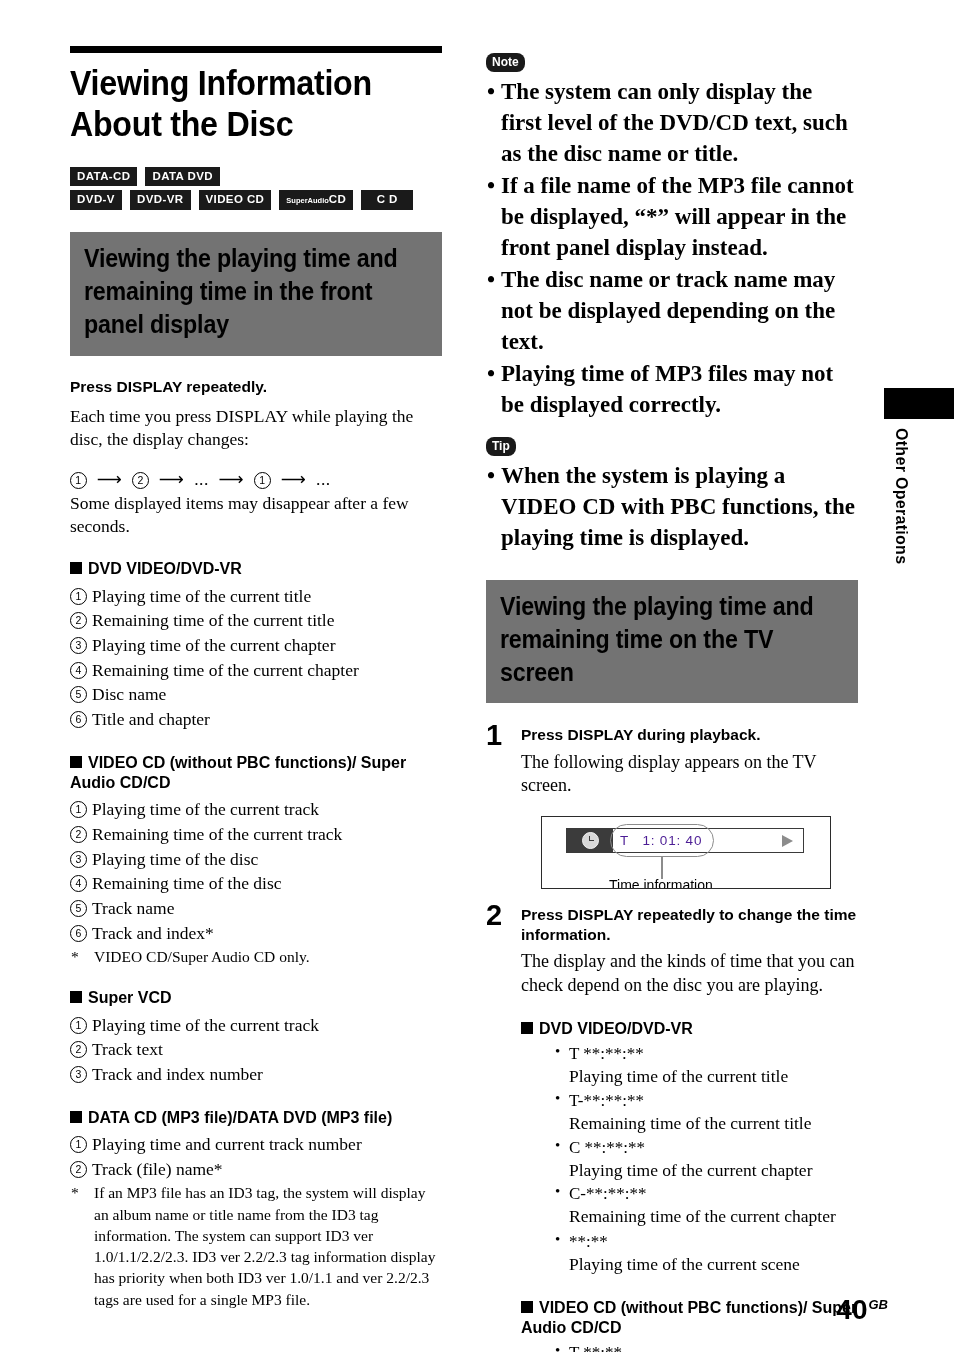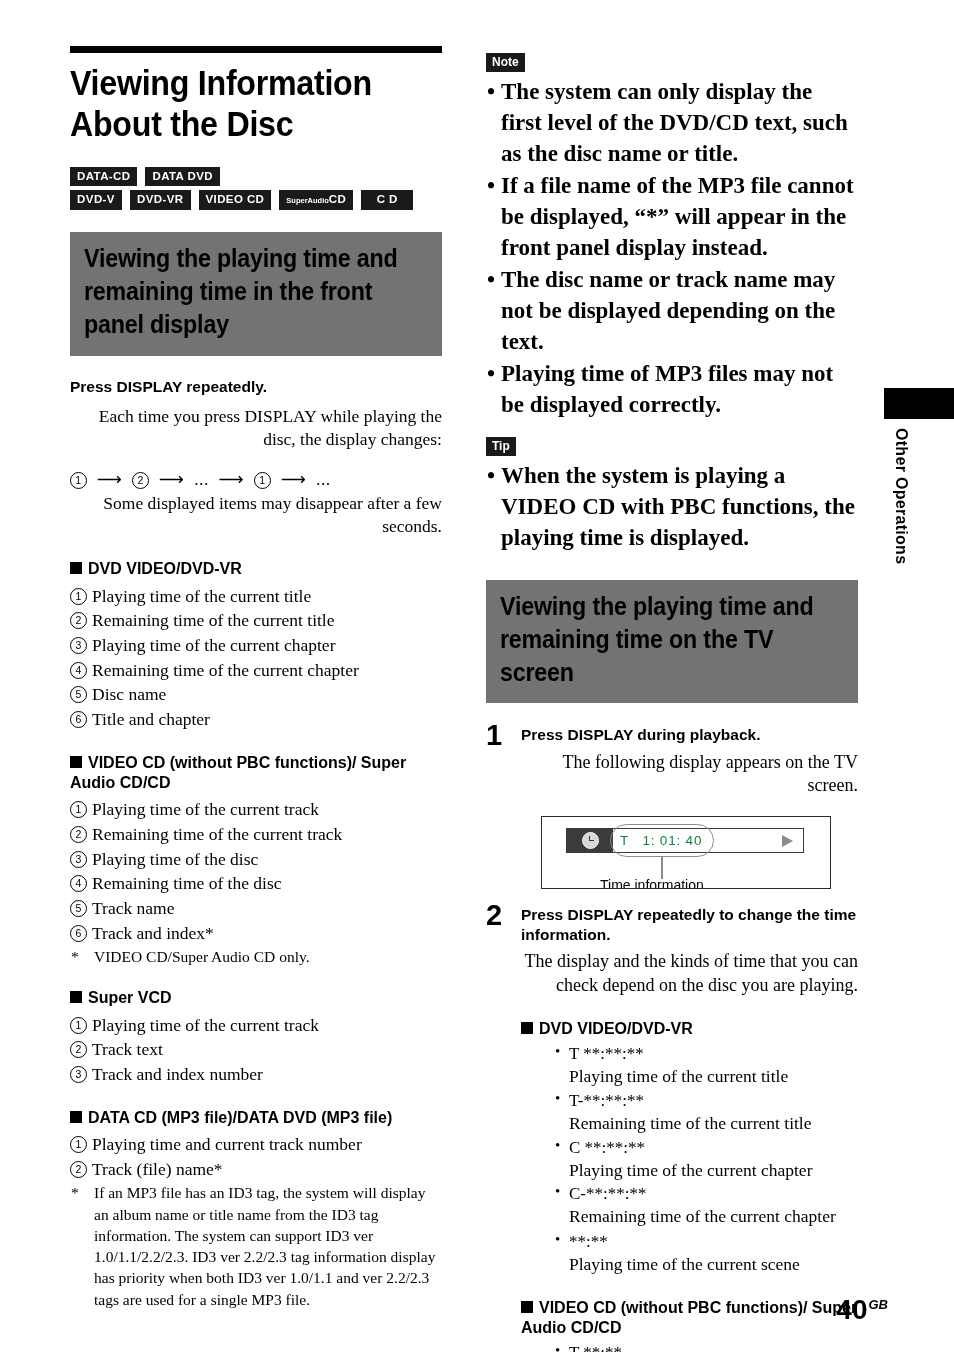--- a/index.html
+++ b/index.html
@@ -81,21 +81,20 @@
   .bold-lead {
     font-family: "Liberation Sans", sans-serif;
     font-weight: bold;
     font-size: 15.5px;
     margin: 0 0 9px 0;
   }
   p.body {
     margin: 0 0 0 0;
     font-size: 17.5px;
     line-height: 1.33;
-    text-align: right;
   }
   .seq {
     font-size: 17.5px;
     line-height: 1.4;
     margin: 16px 0 0 0;
     letter-spacing: 0.5px;
   }
   .circ {
     display: inline-block;
     width: 15px; height: 15px;
@@ -154,20 +153,21 @@
   .tagbox {
     display: inline-block;
     background: #1a1a1a;
     color: #fff;
     font-family: "Liberation Sans", sans-serif;
     font-weight: bold;
     font-size: 12px;
     line-height: 1;
     padding: 3px 6px 4px 6px;
     margin-bottom: 4px;
+    border-radius: 8px;
   }
   ul.bullets { list-style: none; margin: 0; padding: 0; }
   ul.bullets li {
     font-size: 23px;
     line-height: 1.35;
     padding-left: 15px;
     position: relative;
     margin-bottom: 1px;
     font-weight: bold;
   }
@@ -238,21 +238,21 @@
     background: #3b3b3b;
   }
   .clock-icon::before { left: 6px; top: 2.5px; width: 1.4px; height: 5.5px; }
   .clock-icon::after  { left: 6.5px; top: 7px; width: 4.5px; height: 1.4px; }
   .tv-time {
     font-family: "Liberation Sans", sans-serif;
     font-size: 13.5px;
     letter-spacing: 0.8px;
     padding-left: 7px;
     white-space: pre;
-    color: #15803d;
+    color: #4c1d95;
   }
   .tv-play {
     margin-left: auto;
     margin-right: 10px;
     width: 0; height: 0;
     border-left: 11px solid #8c8c8c;
     border-top: 6.5px solid transparent;
     border-bottom: 6.5px solid transparent;
   }
   .tv-oval {
@@ -264,21 +264,21 @@
     box-sizing: border-box;
   }
   .tv-leader {
     position: absolute;
     left: 119px; top: 40px;
     width: 1.5px; height: 22px;
     background: #8c8c8c;
   }
   .tv-caption {
     position: absolute;
-    left: 58px; top: 60px;
+    left: 67px; top: 60px;
     font-family: "Liberation Sans", sans-serif;
     font-size: 14px;
   }
 
   
   ul.sublist { list-style: none; margin: 2px 0 0 0; padding: 0 0 0 34px; }
   ul.sublist > li { margin-bottom: 0; }
   .sub-code {
     font-size: 17px;
     line-height: 1.3;

